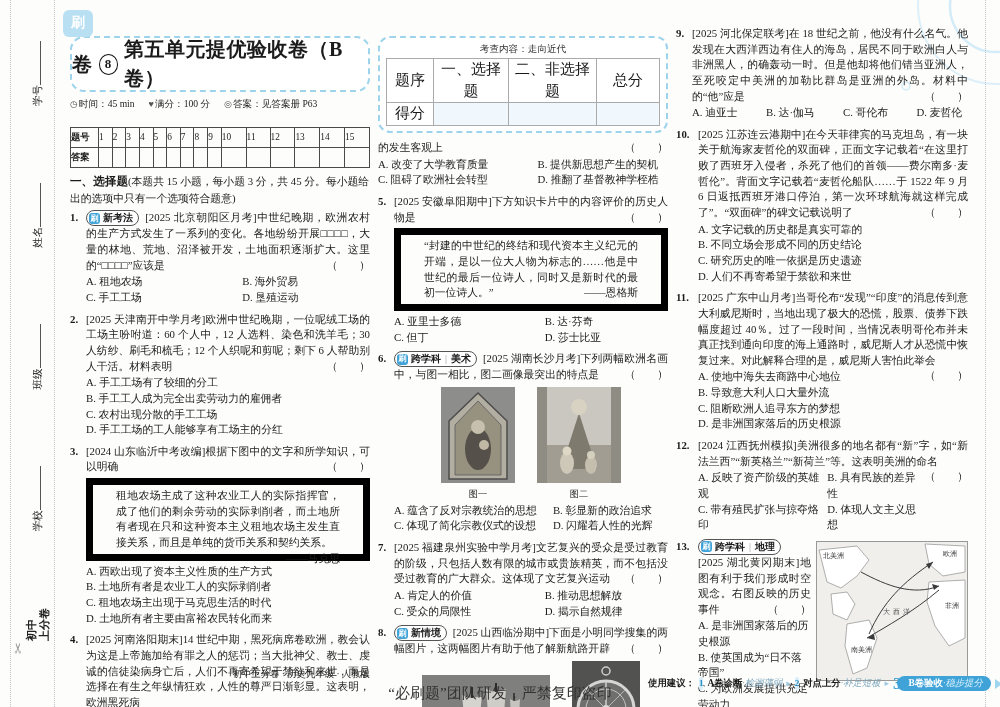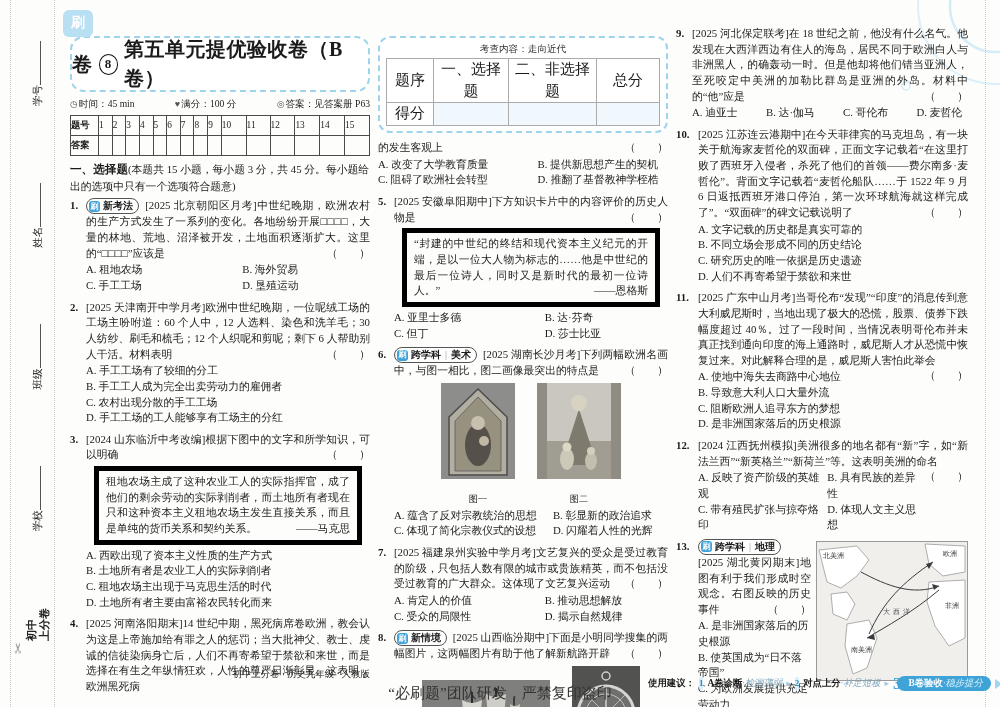--- a/index.html
+++ b/index.html
@@ -29,21 +29,21 @@
   .col{position:absolute;z-index:1;}
   #col1{left:70px;top:36px;width:300px;}
   #col2{left:378px;top:36px;width:290px;}
   #col3{left:676px;top:26px;width:292px;}
   
   .title-box{height:52px;border:2px dashed #9ed3ec;border-radius:14px;background:#fff;
     display:flex;align-items:center;justify-content:center;gap:6px;
     font-size:20px;font-weight:bold;letter-spacing:0.5px;margin-bottom:5px;}
   .circle-num{display:inline-flex;width:19px;height:19px;border:1.6px solid #111;border-radius:50%;
     align-items:center;justify-content:center;font-size:13px;}
-  .meta{display:flex;justify-content:space-between;gap:14px;font-size:9.6px;color:#222;margin:2px 0 4px;}
+  .meta{display:flex;justify-content:flex-start;gap:14px;font-size:9.6px;color:#222;margin:2px 0 16px;}
   .meta .ic{color:#555;margin-right:1px;font-size:9px;}
   
   table.ans{border-collapse:collapse;width:100%;margin:2px 0 6px;}
   table.ans td{border:1px solid #4a4a4a;text-align:left;font-size:9.3px;height:19px;padding:0;}
   table.ans td.hd{font-weight:bold;width:27px;}
   
   .exam-box{border:2px dashed #9ed3ec;border-radius:12px;background:#fff;padding:4px 6px 5px;margin-bottom:7px;}
   .exam-title{text-align:center;font-size:9.6px;color:#333;padding-bottom:2px;}
   table.exam{border-collapse:collapse;width:100%;}
   table.exam td{border:0.8px solid #aaa;text-align:center;font-size:15px;height:19px;padding:0 2px;}
@@ -56,34 +56,34 @@
   
   .q{position:relative;padding-left:16px;margin-bottom:6px;}
   .q.q2d{padding-left:22px;}
   .qnum{position:absolute;left:0;top:0;font-weight:bold;}
   .qtext{margin:0;text-align:justify;}
   .paren{float:right;}
   .opts{margin-top:1px;}
   .opts.cols2{display:grid;grid-template-columns:55% 45%;}
   .opts.col1 span{display:block;}
   .opts.row4{display:flex;justify-content:space-between;padding-right:6px;}
-  .qbox{border:5px solid #000000;padding:3px 7px;margin:3px 8px 3px;text-align:justify;}
+  .qbox{border:7px solid #000000;padding:3px 23px;margin:3px 0 3px;text-align:justify;}
   .qbox .bx-text{text-indent:2em;display:inline;}
   .qbox .author{float:right;}
   
   .badge{display:inline-flex;align-items:center;gap:3px;border:1px solid #555;border-radius:8px;
     padding:0 5px 0 2px;height:14px;font-weight:bold;font-size:10px;background:#fff;
     vertical-align:1px;margin-right:3px;}
   .badge .bicon{width:11px;height:11px;background:#3fa3d8;color:#fff;border-radius:3px;font-size:8px;
     display:inline-flex;align-items:center;justify-content:center;font-weight:bold;}
   .badge .bdiv{color:#999;font-weight:normal;margin:0 1px;}
   
   .imgrow{display:flex;justify-content:center;align-items:flex-end;gap:22px;margin:4px 0 1px;}
   .imgrow figure{margin:0;text-align:center;}
-  .imgrow figcaption{font-size:9.2px;margin-top:10px;}
+  .imgrow figcaption{font-size:9.2px;margin-top:1px;}
   .q13flex{display:flex;gap:5px;}
   .q13left{flex:1;min-width:0;}
   .mapfig{margin:2px 0 0;flex:0 0 150px;}
   
   .footer-left{position:absolute;left:70px;top:668px;width:300px;text-align:right;font-size:9.4px;color:#222;z-index:1;}
   .footer-mid{position:absolute;left:330px;top:683px;width:340px;text-align:center;font-size:15px;color:#333;z-index:1;}
   .footer-right{position:absolute;left:648px;top:675px;width:352px;display:flex;align-items:center;gap:4px;
     font-size:9.4px;z-index:1;white-space:nowrap;}
   .fr-label{font-weight:bold;}
   .step-num{display:inline-flex;width:13px;height:13px;background:#d9eefa;color:#2e8fc4;font-weight:bold;

